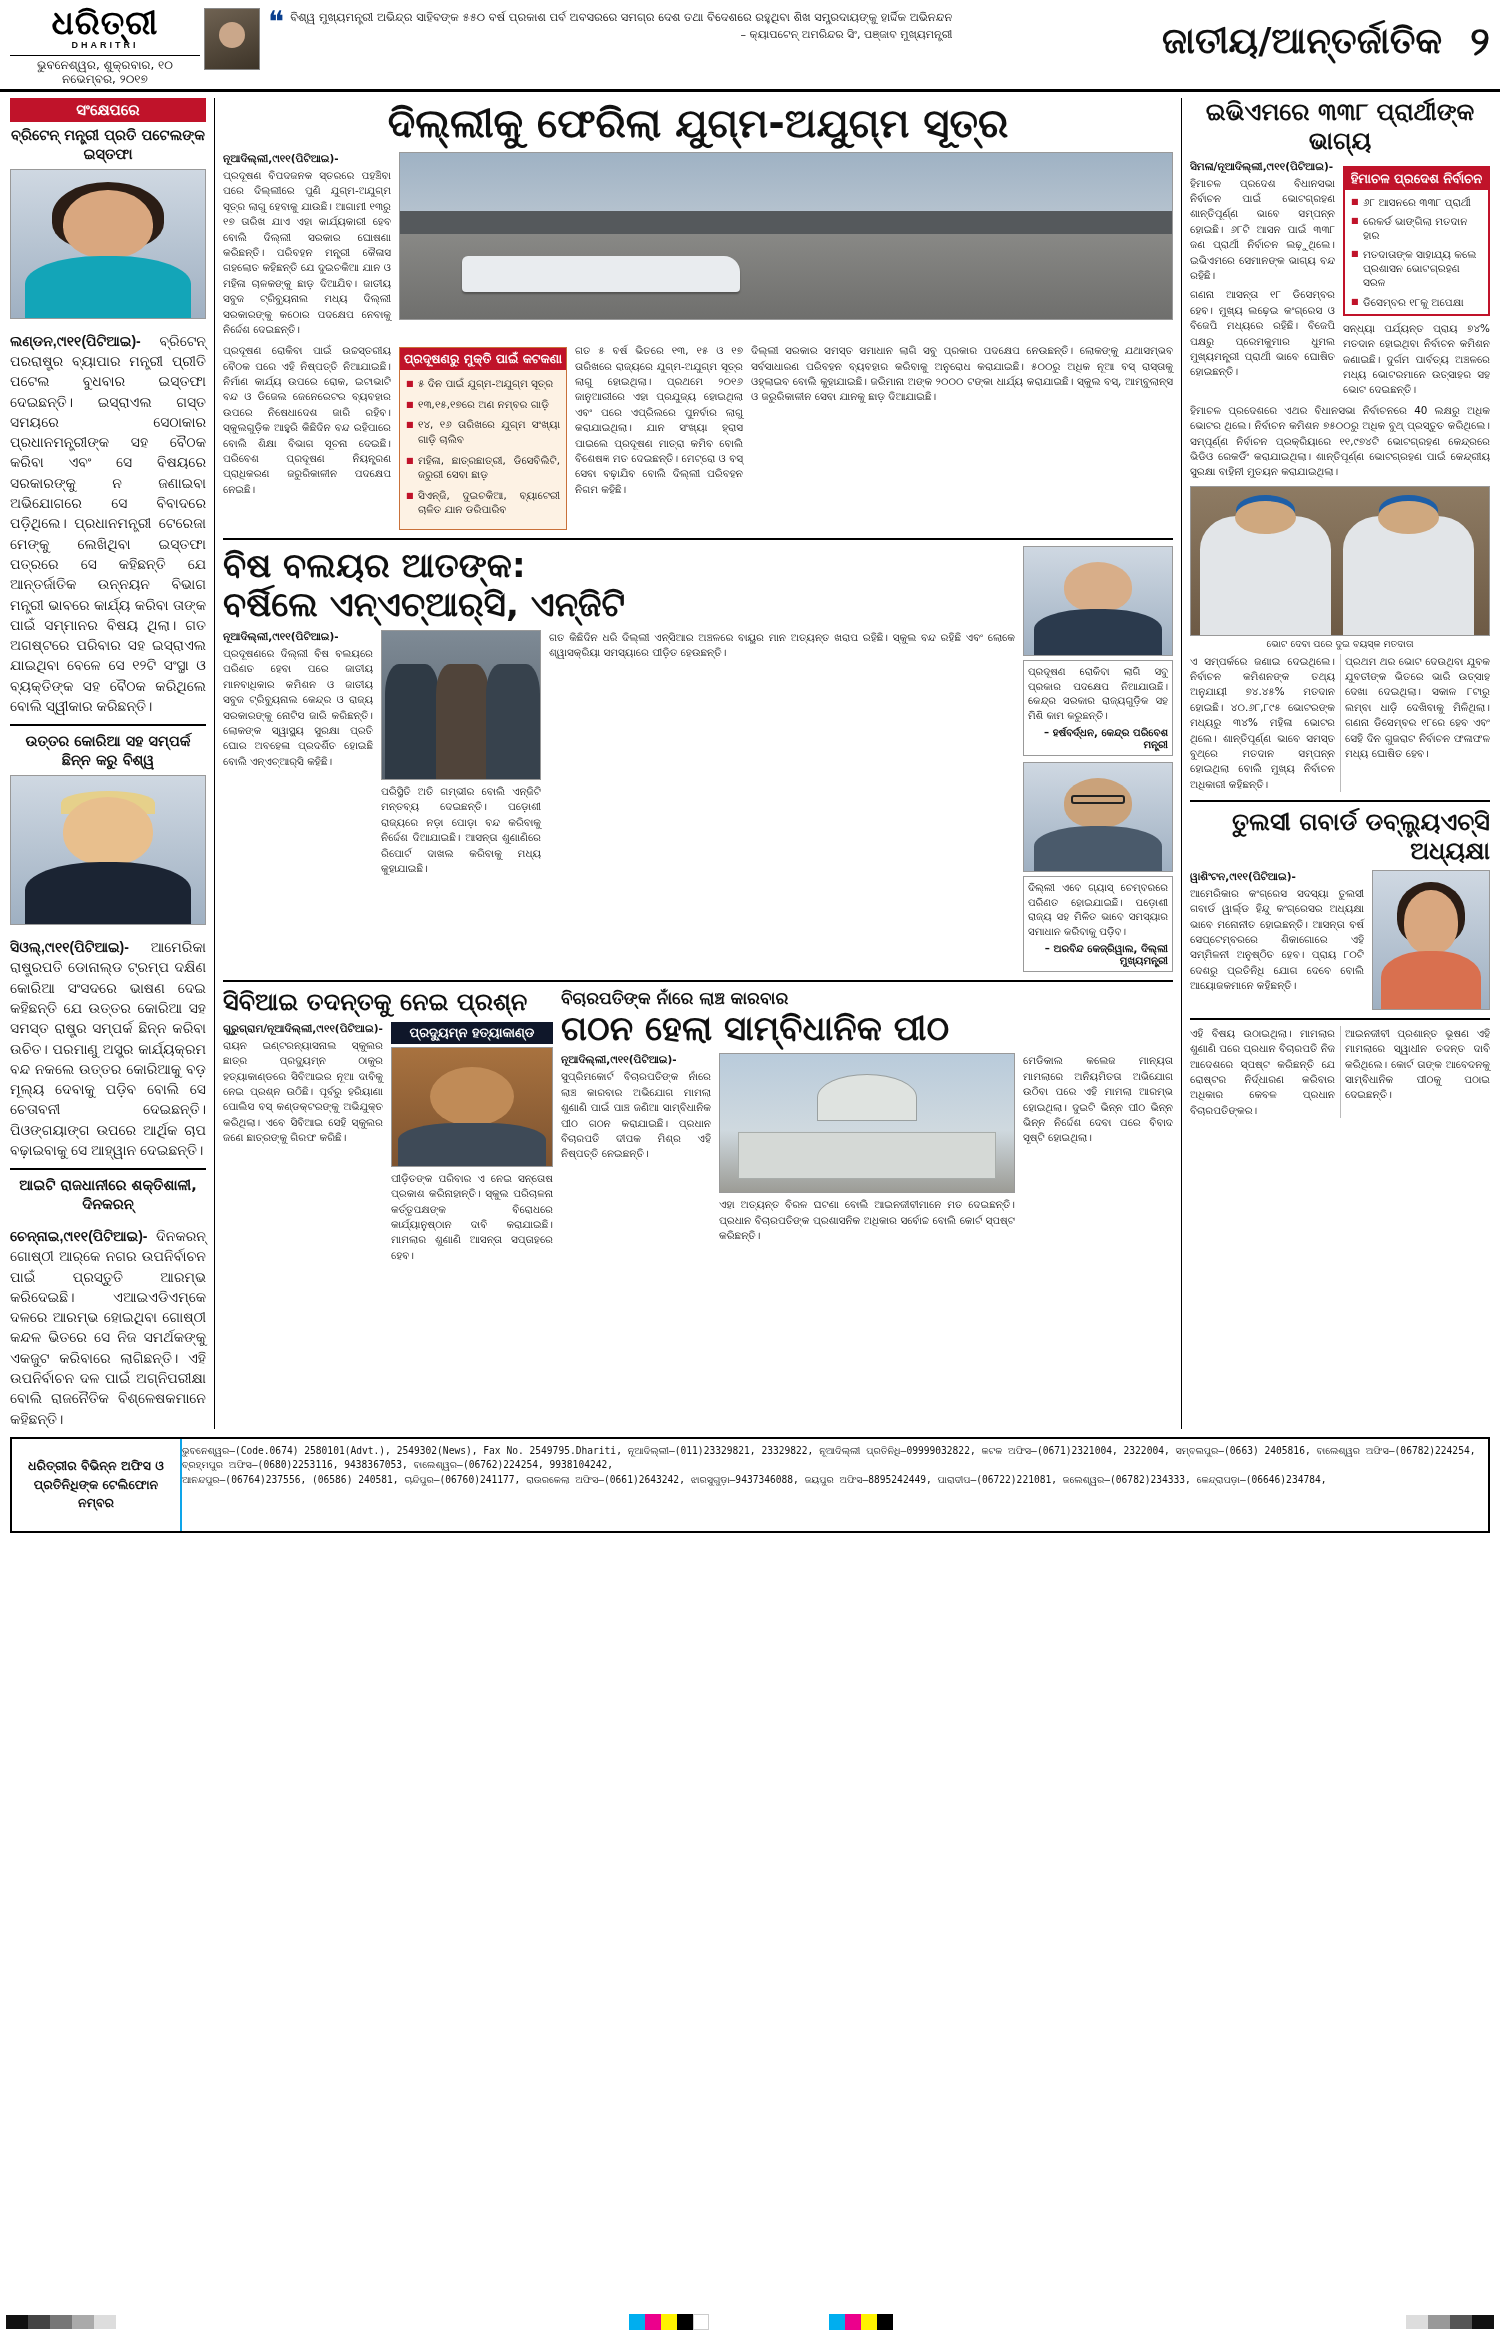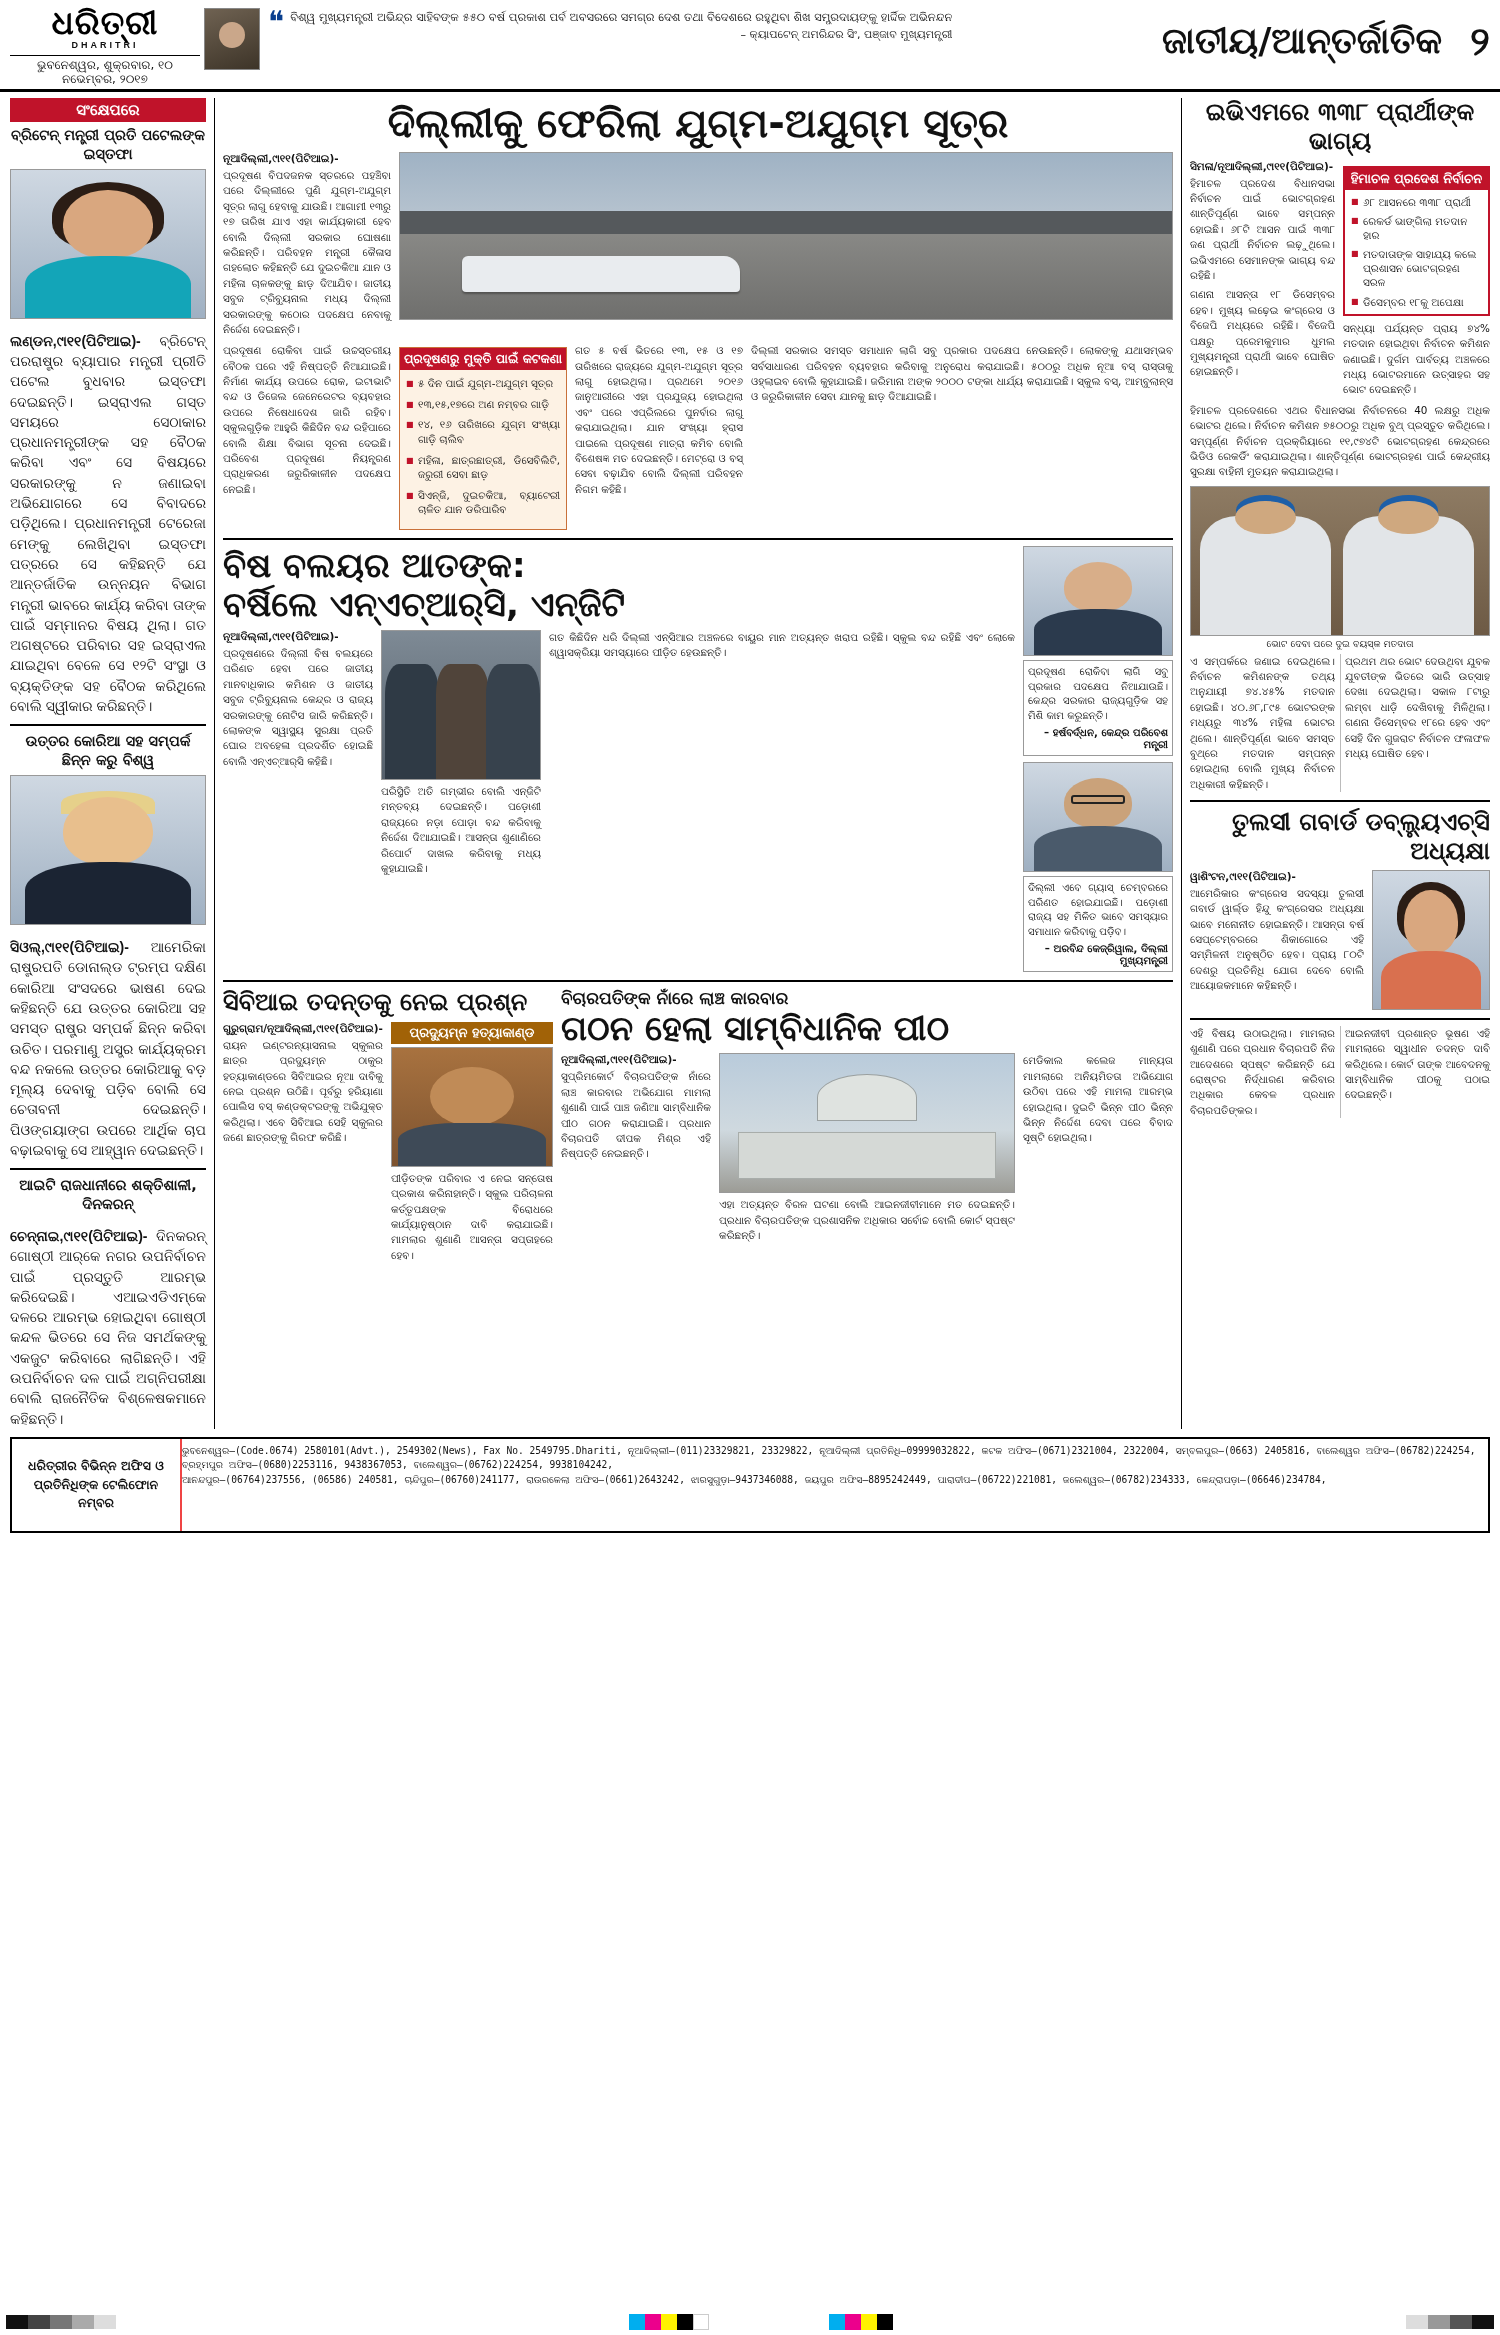--- a/index.html
+++ b/index.html
@@ -405,21 +405,21 @@
   }
   .ph-kejri .head { background:#caa27a; }
   .ph-kejri .body { background:#4a5a6b; }
   .ph-kejri .glasses {
     position:absolute; left:50%; top:30%;
     width:36%; height:8%; margin-left:-18%;
     border:2px solid #222; border-radius:3px;
   }
 
   .redbar-head {
-    background:#a16207; color:#fff;
+    background:#0f172a; color:#fff;
     font-family:"DejaVu Sans",sans-serif;
     font-size:13px; font-weight:bold;
     text-align:center; padding:3px 4px;
   }
 
   .section-title-lg {
     font-family:"DejaVu Sans",sans-serif;
     font-size:34px; font-weight:bold; line-height:1.15;
   }
   .section-title-md {
@@ -433,21 +433,21 @@
 
   
   .footer {
     margin: 8px 10px 0 10px;
     border: 2px solid #000;
     display: flex;
     min-height: 96px;
   }
   .footer-left {
     width: 170px;
-    border-right: 2px solid #ef4444;
+    border-right: 2px solid #0ea5e9;
     display:flex; align-items:center; justify-content:center;
     text-align:center;
     font-family:"DejaVu Sans",sans-serif;
     font-size:12.5px; font-weight:bold; line-height:1.5;
     padding: 4px;
   }
   .footer-right {
     flex:1;
     padding: 5px 0;
     font-family:"DejaVu Sans Mono", monospace;

